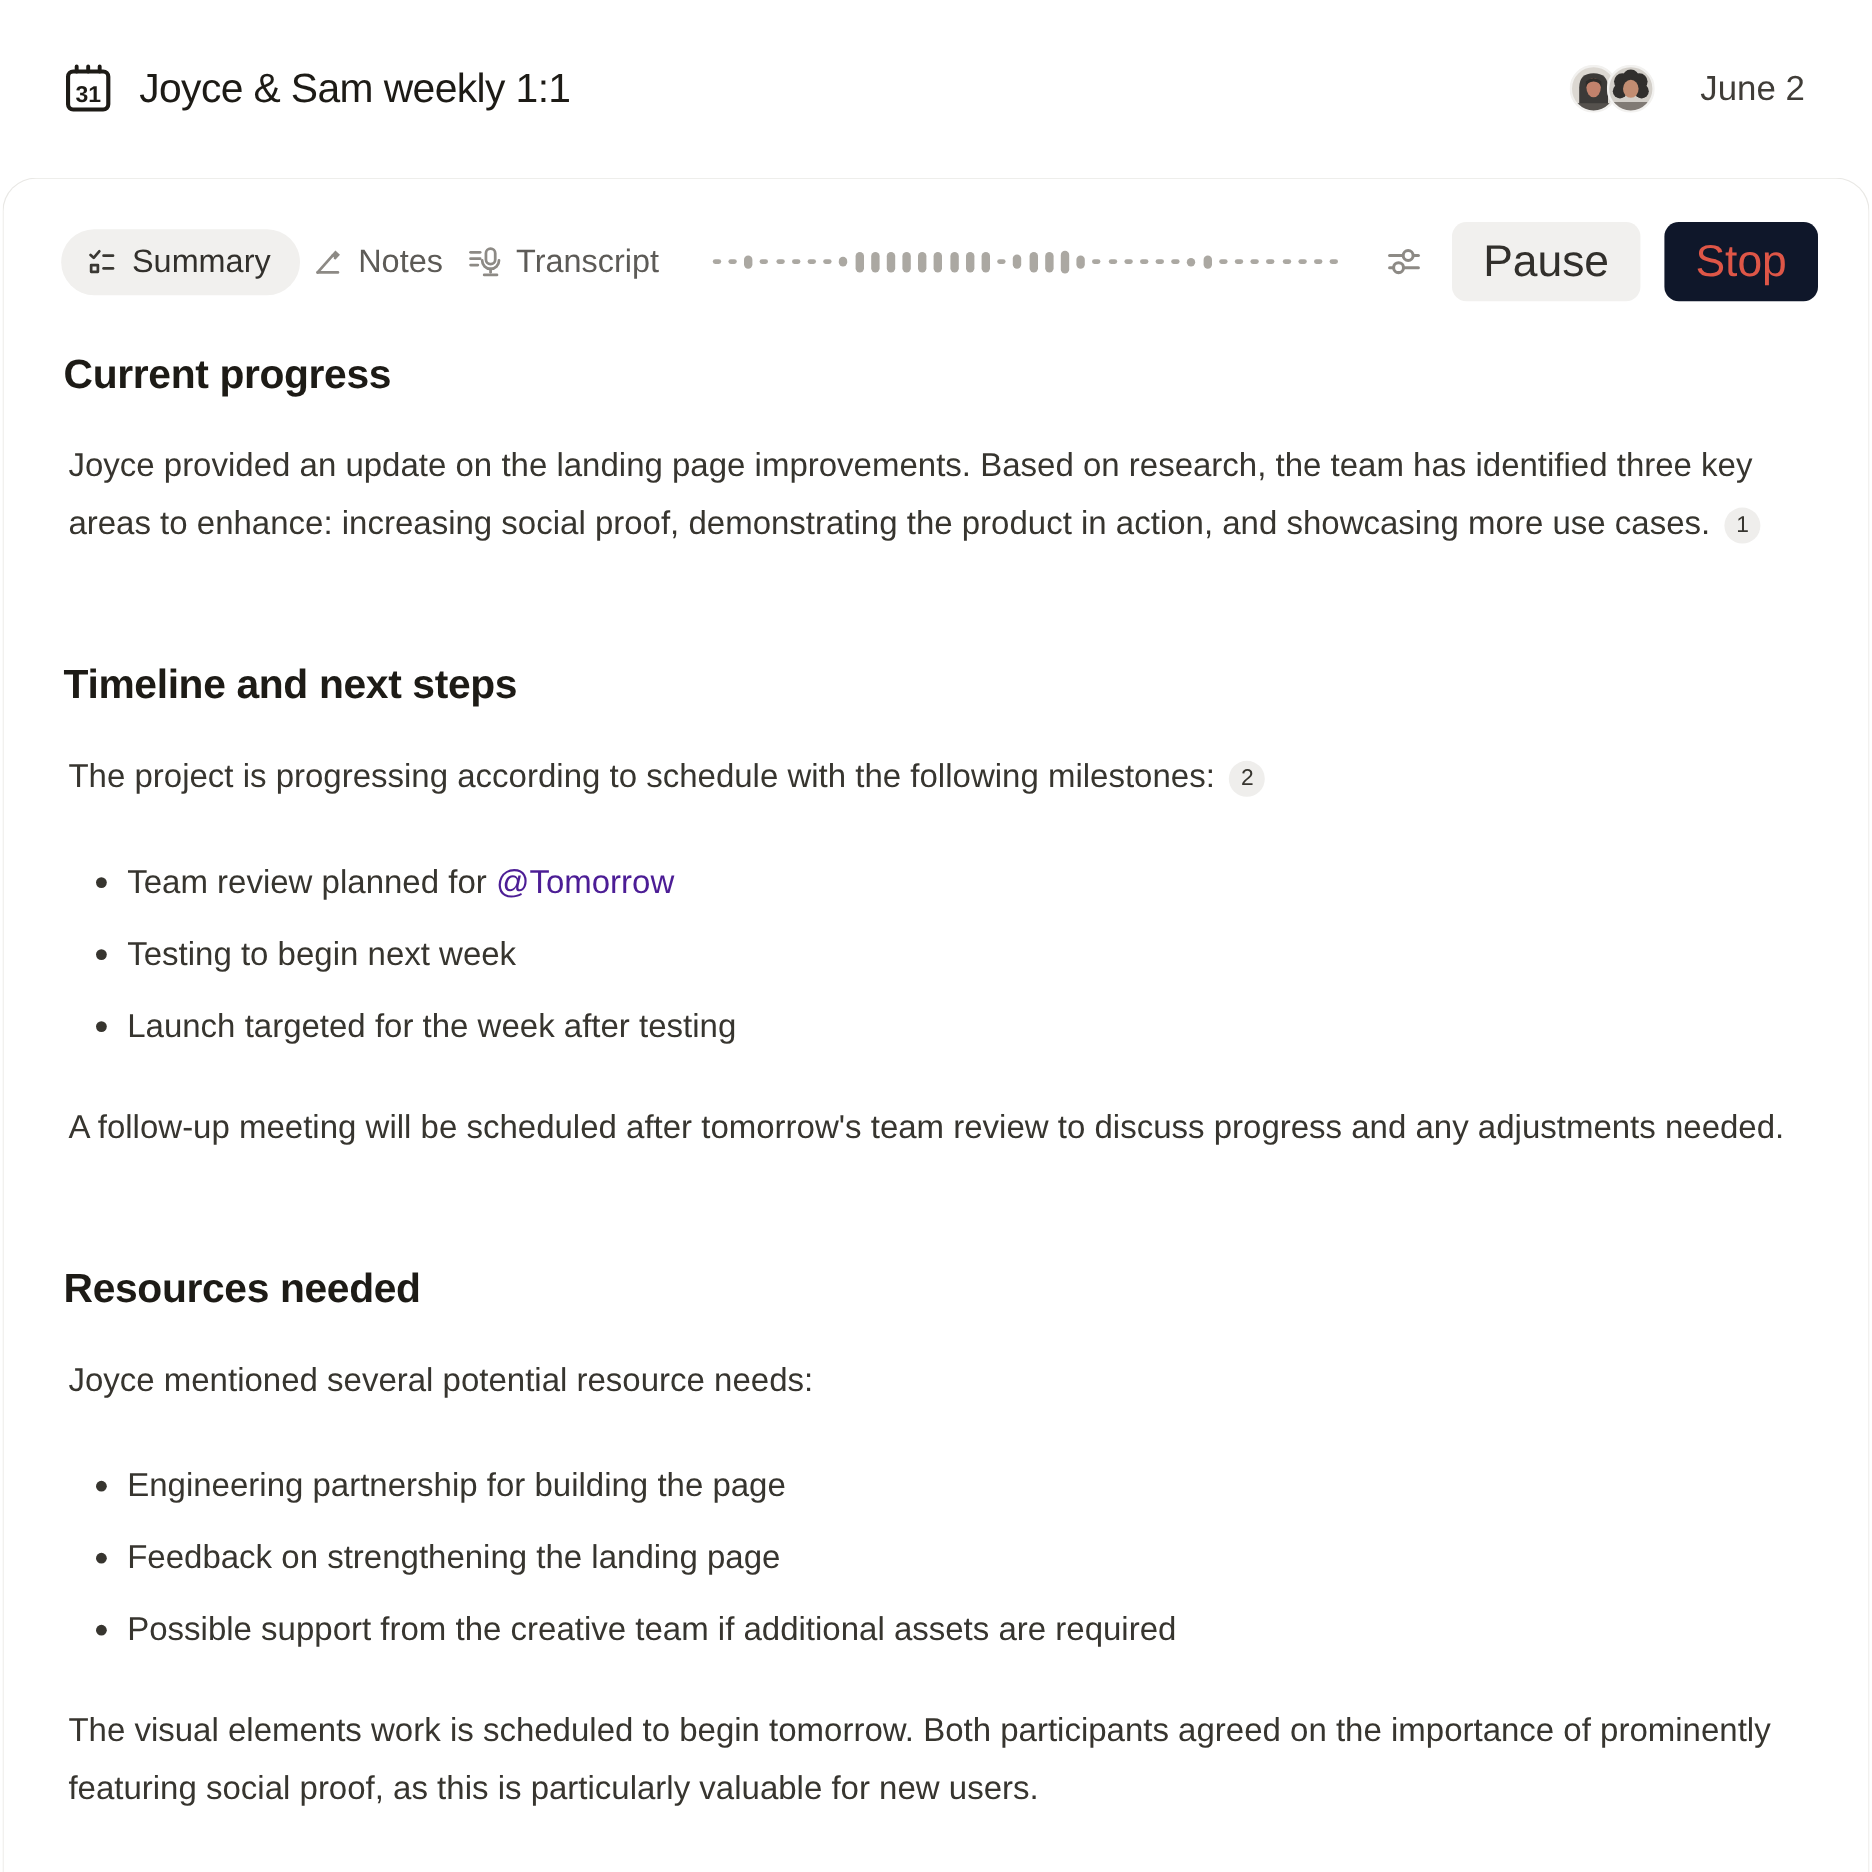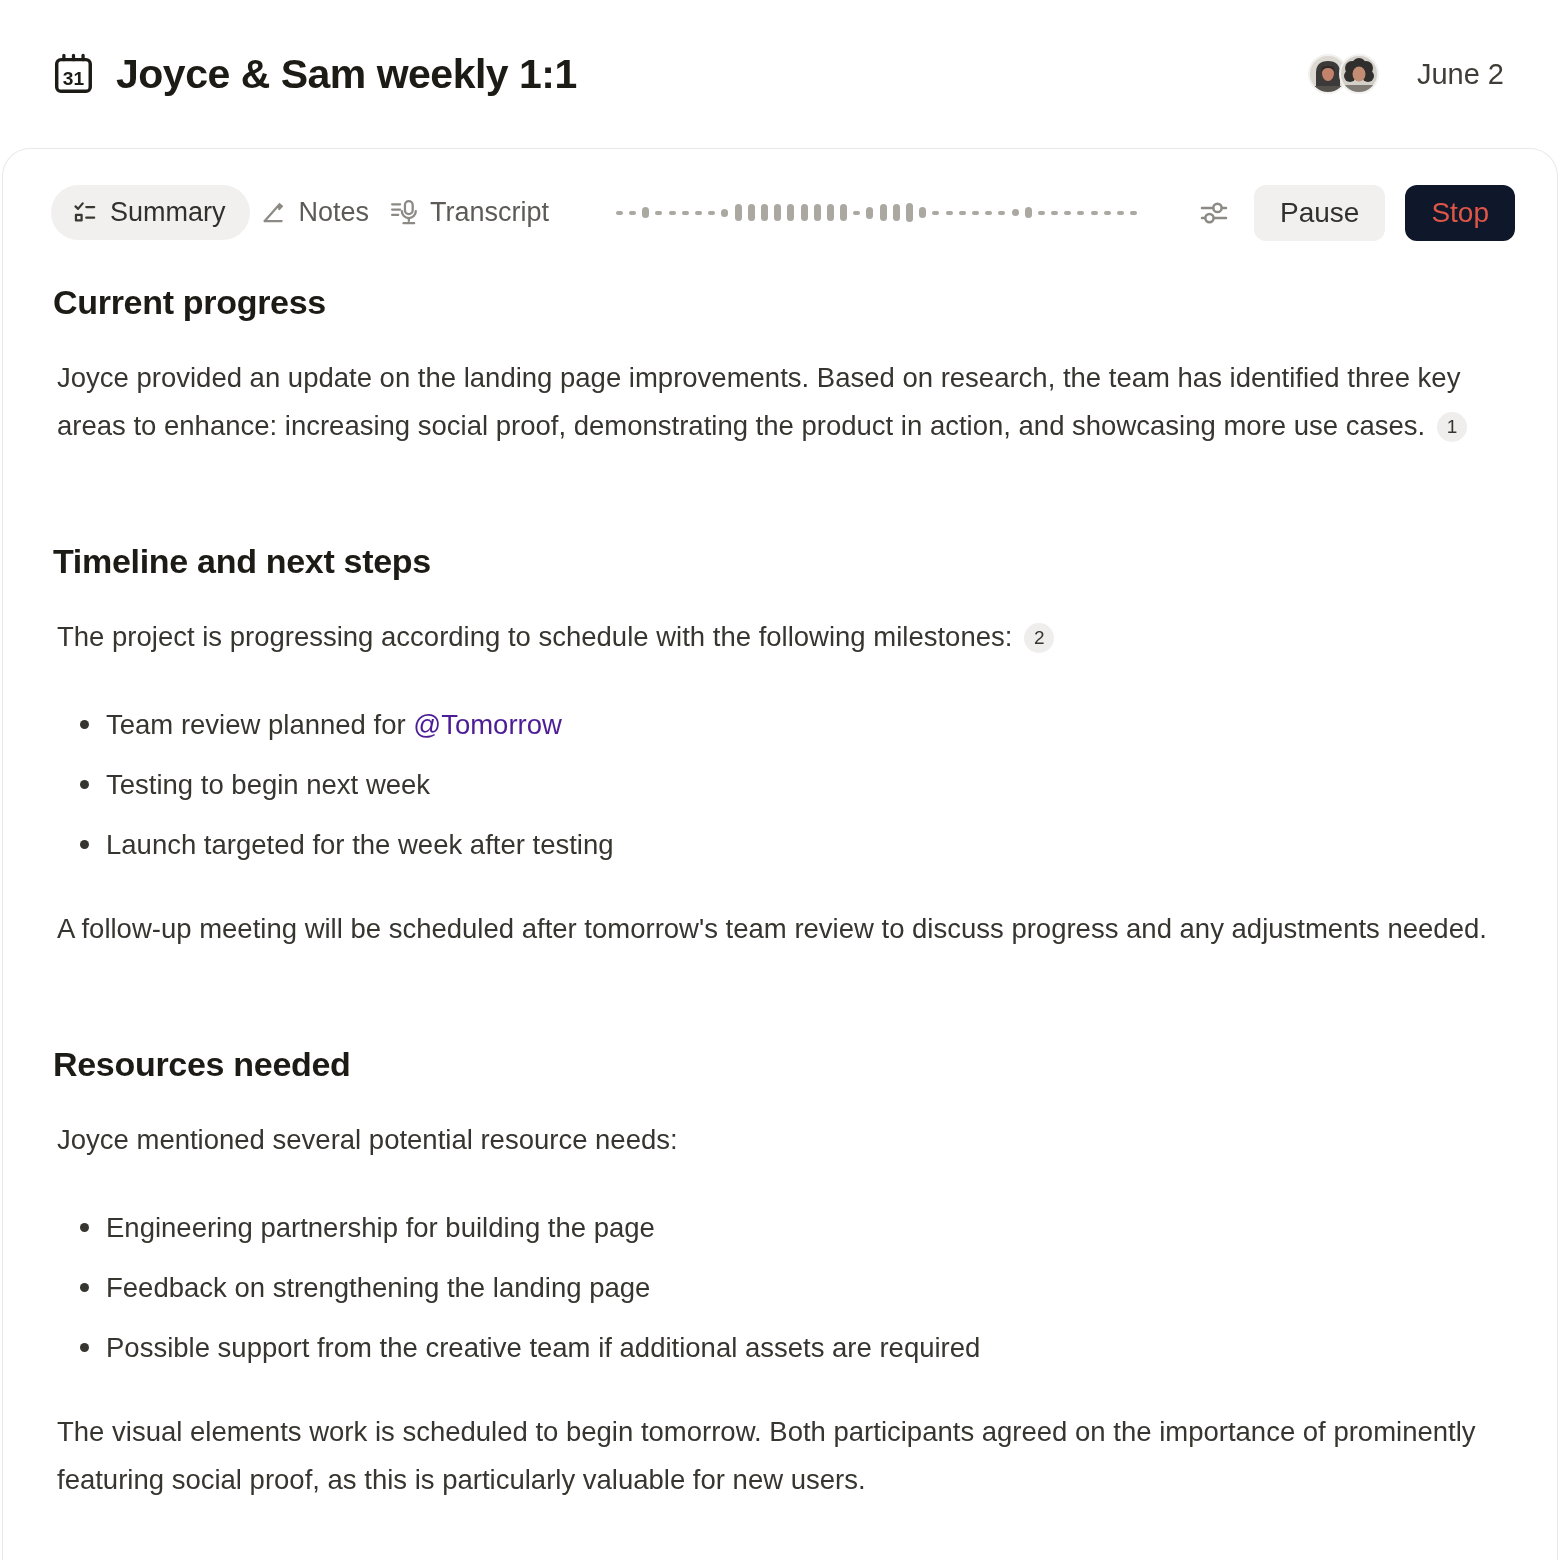--- a/index.html
+++ b/index.html
@@ -12,21 +12,21 @@
   }
   
   .page-header {
     height: 148px;
     display: flex; align-items: center;
     padding: 0 56px 0 50px;
   }
   .title-wrap { display: flex; align-items: center; gap: 20px; }
   .cal-icon { width: 46px; height: 46px; flex: 0 0 auto; }
   h1.page-title {
-    font-size: 41px; font-weight: 700; color: #1d1b16;
+    font-size: 34px; font-weight: 400; color: #1d1b16;
     letter-spacing: -0.5px;
   }
   .header-right { margin-left: auto; display: flex; align-items: center; gap: 38px; }
   .avatars { display: flex; }
   .avatar { width: 40px; height: 40px; border-radius: 50%; }
   .avatar + .avatar { margin-left: -9px; }
   .meeting-date { font-size: 29px; color: #403d38; }
 
   
   .panel {
@@ -61,21 +61,21 @@
     margin: 0 26px; min-width: 0;
   }
   .wbar {
     display: inline-block; width: 7px; border-radius: 4px;
     background: #aba8a2; margin: 0 3.1px; flex: 0 0 auto;
   }
   .controls { display: flex; align-items: center; gap: 20px; }
   .sliders-btn { display: inline-flex; align-items: center; cursor: pointer; padding: 4px; }
   .btn {
     border: none; cursor: pointer;
-    font-family: inherit; font-size: 28px;
+    font-family: inherit; font-size: 37px;
     padding: 11px 26px; border-radius: 12px; line-height: 1.2;
   }
   .btn-pause { background: #f1f0ee; color: #32302c; }
   .btn-stop  { background: #0f172a; color: #de5647; }
 
   
   .content { padding: 0 50px; }
   h2.section-heading {
     font-size: 34px; font-weight: 700; color: #1d1b16;
     margin: 92px 0 32px;

